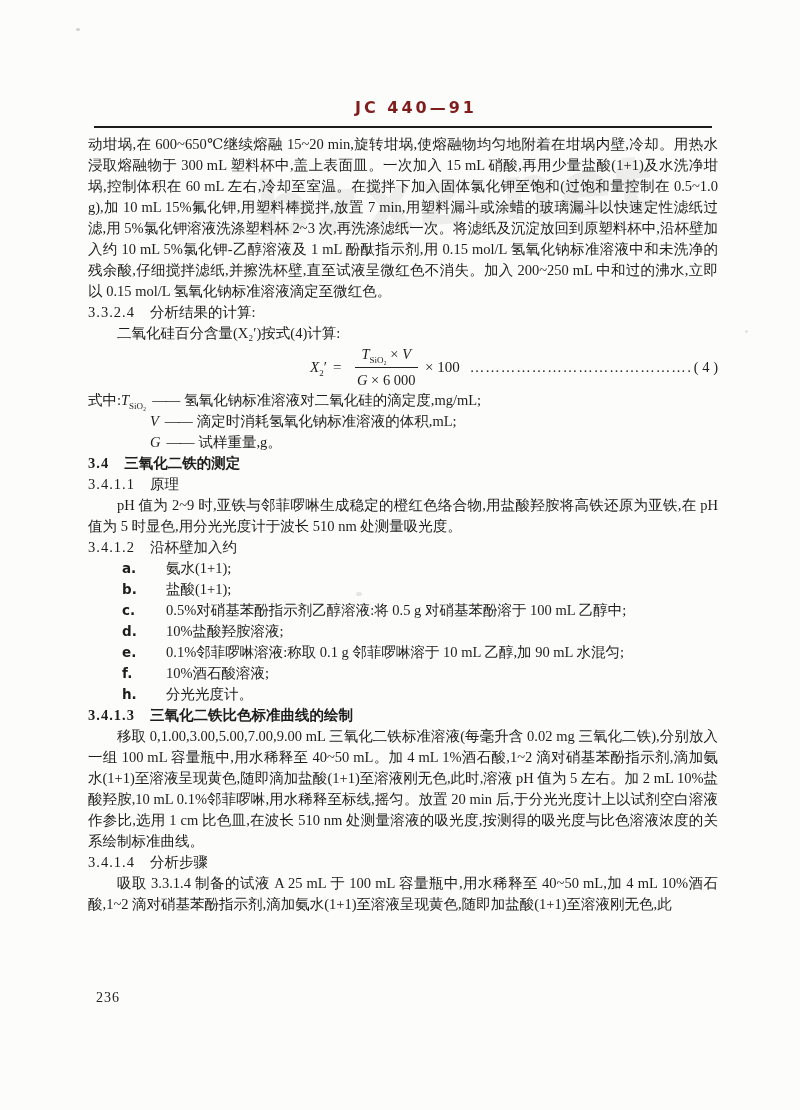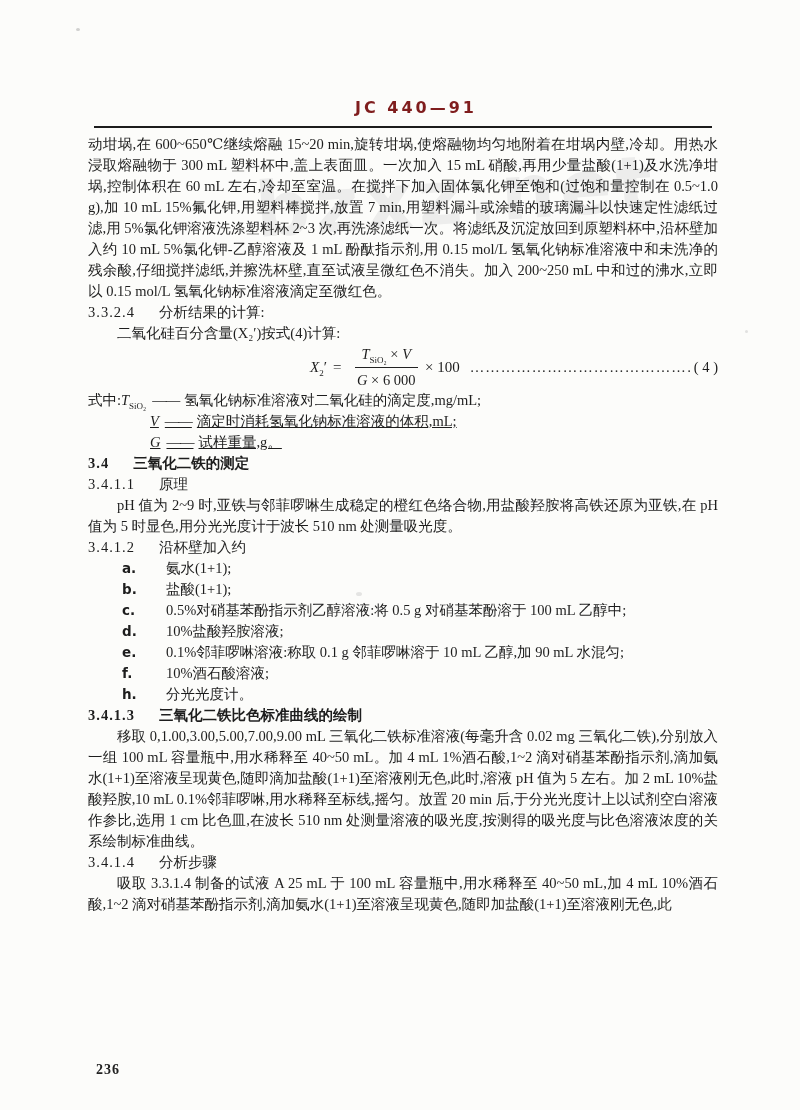--- a/index.html
+++ b/index.html
@@ -42,21 +42,21 @@
 
   .content {
     position: absolute; left: 88px; top: 134px; width: 630px;
     font-size: 14.5px; line-height: 21px;
     text-align: justify;
   }
   .content p { margin: 0; }
   .indent { text-indent: 2em; }
 
   .clause { line-height: 21px; }
-  .c-num { margin-right: 24px; letter-spacing: 1px; }
+  .c-num { margin-right: 15px; letter-spacing: 1px; }
   .hd-bold { font-weight: bold; }
 
   
   .formula-row {
     display: flex; align-items: center;
     height: 46px;
     text-align: left;
   }
   .f-spacer { flex: 1 1 0; }
   .formula-core { display: inline-flex; align-items: center; font-size: 15px; white-space: nowrap; }
@@ -69,39 +69,39 @@
   .frac .num { padding: 0 7px 2px; border-bottom: 1.5px solid #222; }
   .frac .den { padding-top: 2px; }
   .f-eq { margin: 0 6px; }
   .f-dots {
     flex: 1 1 0; overflow: hidden; white-space: nowrap;
     letter-spacing: 1px; color: #2a2a2a; margin-left: 10px;
   }
   .f-num { white-space: nowrap; margin-left: 2px; }
 
   
-  .def-indent { padding-left: 62px; text-decoration: underline; }
+  .def-indent { padding-left: 62px; }
   .def-dash { margin: 0 5px 0 6px; letter-spacing: -1px; }
 
   
   .reagent { display: flex; text-align: left; }
   .reagent .r-label {
     flex: 0 0 auto; width: 44px; padding-left: 34px;
     font-weight: bold; font-family: "DejaVu Sans", "Liberation Sans", sans-serif; font-size: 13.5px;
   }
   .reagent .r-text { flex: 1 1 auto; }
   .g-para { text-indent: 34px; }
   .g-label {
     font-weight: bold; font-family: "DejaVu Sans", "Liberation Sans", sans-serif;
     font-size: 13.5px; margin-right: 28px;
   }
 
   .page-num {
-    position: absolute; left: 96px; top: 1062px;
-    font-size: 14px; letter-spacing: 1px; color: #222; font-weight: bold;
+    position: absolute; left: 96px; top: 990px;
+    font-size: 14px; letter-spacing: 1px; color: #222;
   }
 </style>
 </head>
 <body>
 
 <div class="page">
 
   <div class="watermark">bzxz.net</div>
   <div class="speck speck1"></div>
   <div class="speck speck2"></div>

